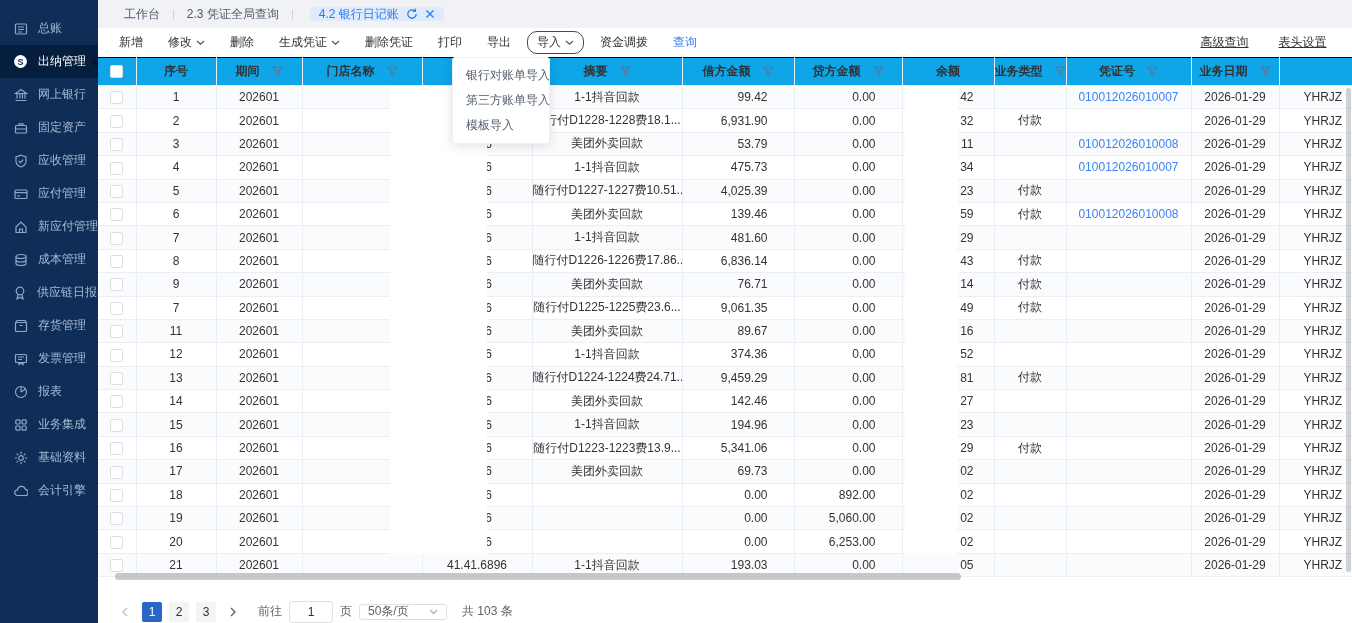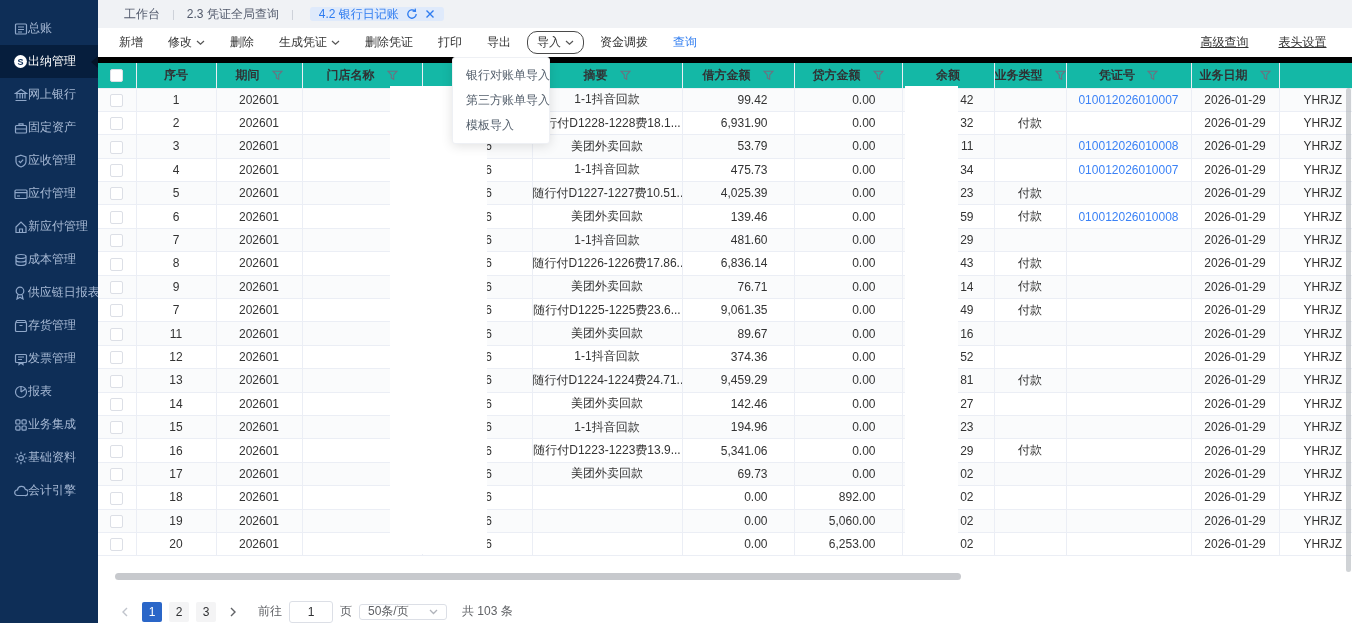--- a/index.html
+++ b/index.html
@@ -1,21 +1,21 @@
 <!DOCTYPE html>
 <html style="--accent: #2e7cf0; --accent-strong: #2a66c8; --sidebar-bg: #0e2e57; --sidebar-active: #061e3d;"><head>
 <meta charset="utf-8">
 <style>
   * { margin:0; padding:0; box-sizing:border-box; }
   html,body { width:1352px; height:623px; overflow:hidden; font-family:"Liberation Sans","DejaVu Sans",sans-serif; background:#fff; }
   .app { display:flex; width:1352px; height:623px; }
 
   
   .sidebar { width:98px; height:623px; background:var(--sidebar-bg); flex-shrink:0; padding-top:12px; }
-  .side-item { position:relative; height:33px; display:flex; align-items:center; padding-left:13px; 
+  .side-item { position:relative; height:33px; display:flex; align-items:center; padding-left:13px; gap:10px;
                color:#a7b9d4; font-size:12px; cursor:pointer; white-space:nowrap; }
   .side-item .icon { width:15px; height:15px; display:flex; align-items:center; justify-content:center; color:#8fa7c9; }
   .side-item.active { background:var(--sidebar-active); color:#fff; }
   .side-item.active .icon { color:#fff; }
   .side-item.active::after { content:''; position:absolute; right:0; top:50%; margin-top:-6px;
                border-top:6px solid transparent; border-bottom:6px solid transparent; border-right:7px solid #041428; }
   .side-label { overflow:hidden; }
 
   
   .main { position:relative; flex:1; display:flex; flex-direction:column; background:#fff; }
@@ -34,21 +34,21 @@
   .tb-btn.blue { color:var(--accent); }
   .tb-btn.outlined { border:1px solid #4a4a4a; border-radius:10px; padding:2px 9px; margin-left:-9px; margin-right:16px; }
   .tb-caret { display:flex; align-items:center; color:#555; }
   .toolbar-right { margin-left:auto; display:flex; gap:26px; padding-right:22px; }
   .toolbar-right .tb-btn { margin-right:4px;text-decoration:underline; }
 
   
   .table-wrap { position:relative; flex:1; overflow:hidden; }
   table { border-collapse:collapse; table-layout:fixed; width:1254px; font-size:12px; color:#333; }
   th,td { border-right:1px solid #ebeef5; border-bottom:1px solid #ebeef5; overflow:hidden; white-space:nowrap; }
-  thead th { height:28px; background:#14b8a6; font-weight:bold; color:#303133; border-top:6px solid #000000; }
+  thead th { height:28px; background:#0ea5e9; font-weight:bold; color:#303133; border-top:1px solid #000000; }
   .th-inner { display:flex; align-items:center; justify-content:center; gap:12px; }
   tbody td { height:23.4px; text-align:center; }
   tbody tr:nth-child(odd) td { background:#fafbfc; }
   td.num { text-align:right; padding-right:26px; }
   td.bal { text-align:right; padding-right:20px; color:#333; }
   .voucher-link { color:#3b82f6; cursor:pointer; }
   td.tail-cell { text-align:left; padding-left:24px; }
   tr.total-row td { background:#edf2f9; height:22.6px; font-size:12px; color:#333; border-right:1px solid #e2e8f2; }
   .cbx { width:13px; height:13px; border:1px solid #dcdfe6; border-radius:2px; background:#fff; display:inline-block;
          vertical-align:middle; cursor:pointer; }
@@ -719,20 +719,35 @@
               <td>,6896</td>
               <td></td>
               <td class="num">0.00</td>
               <td class="num">6,253.00</td>
               <td class="bal">02</td>
               <td></td>
               <td></td>
               <td>2026-01-29</td>
               <td class="tail-cell">YHRJZ</td>
             </tr>
+            <tr>
+              <td><span class="cbx"></span></td>
+              <td>21</td>
+              <td>202601</td>
+              <td></td>
+              <td>41.41.6896</td>
+              <td>1-1抖音回款</td>
+              <td class="num">193.03</td>
+              <td class="num">0.00</td>
+              <td class="bal">05</td>
+              <td></td>
+              <td></td>
+              <td>2026-01-29</td>
+              <td class="tail-cell">YHRJZ</td>
+            </tr>
           </tbody>
       </table>
 
       <div class="mask" style="left:292px; top:29px; width:97px; height:468px;"></div>
       <div class="mask" style="left:807px; top:29px; width:53px; height:468px;"></div>
       <div class="hscroll"></div>
       <div class="vscroll"></div>
 
       <div class="dropdown" id="import-menu">
           <div class="dropdown-item">银行对账单导入</div>

